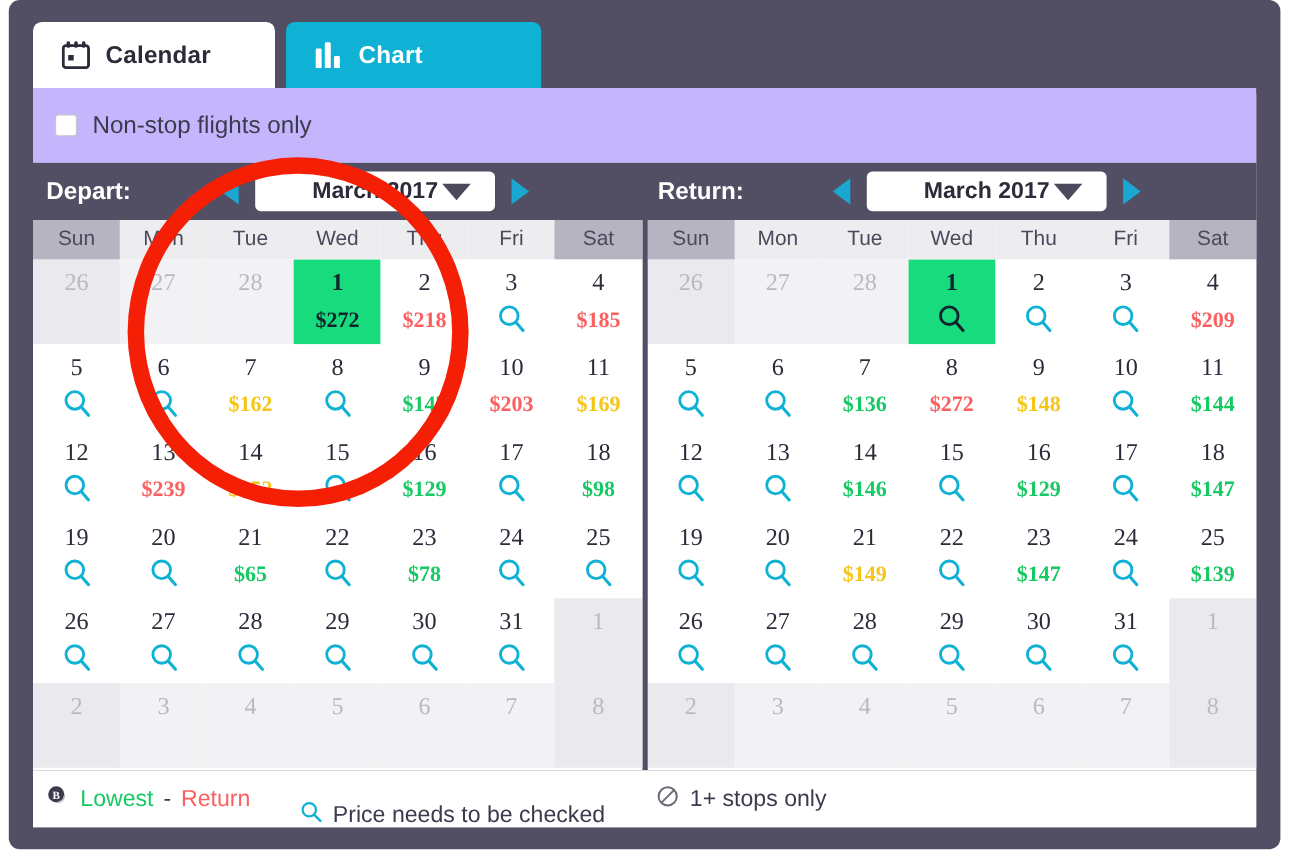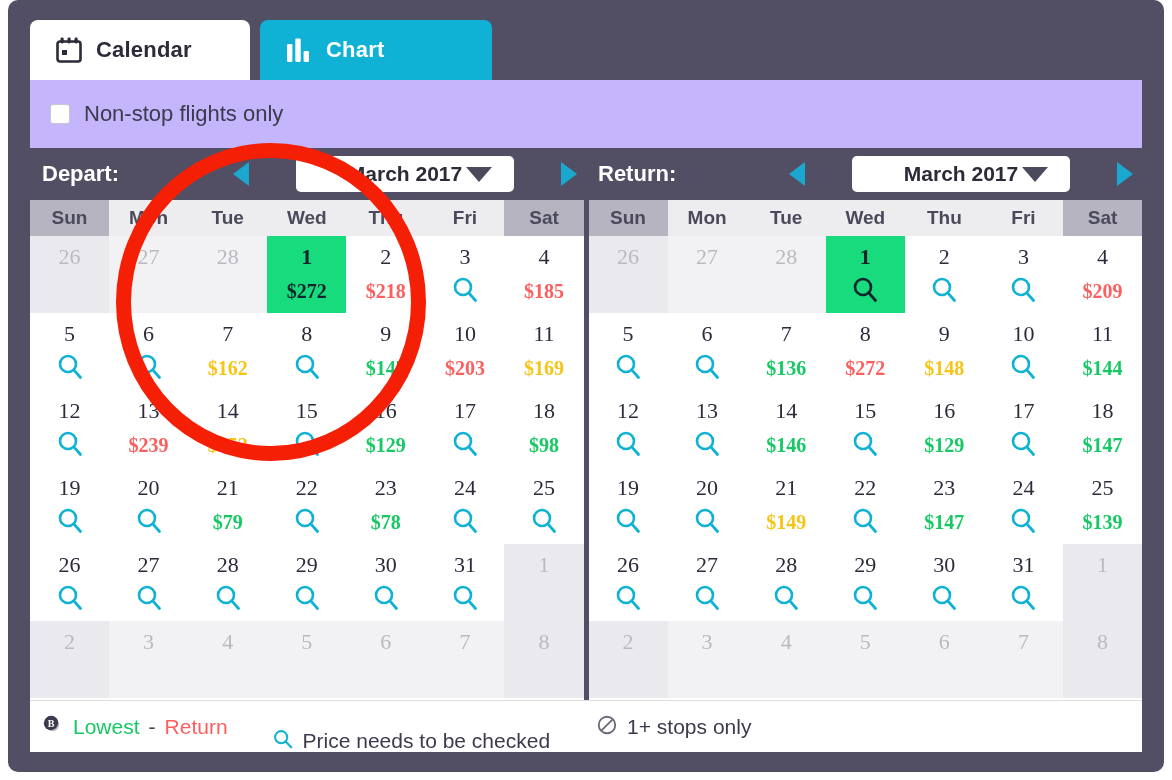--- a/index.html
+++ b/index.html
@@ -98,21 +98,20 @@
     left: 0; top: 68px;
     width: 100%; height: 52px;
     background: #524f65;
     display: flex;
   }
   .mhalf {
     width: 556px; height: 52px;
     display: flex; align-items: center;
     padding-left: 12px;
     gap: 0px;
-    justify-content: space-between;
   }
   .mlabel {
     color: #ffffff;
     font-size: 22px;
     font-weight: bold;
     width: 150px;
   }
   .arrow {
     width: 34px; height: 52px;
     display: flex; align-items: center; justify-content: center;
@@ -163,21 +162,21 @@
     width: 556px;
     height: 500px;
     background: #ffffff;
   }
   .cal.left { border-right: 5px solid #524f65; width: 561px; }
 
   .dowrow { display: flex; height: 36px; }
   .dow {
     flex: 1;
     display: flex; align-items: center; justify-content: center;
-    font-size: 19px; font-weight: bold;
+    font-size: 19px; font-weight: normal;
     color: #4a4a5c;
     background: #ededef;
   }
   .dow.we { background: #b6b4c1; }
 
   .week { display: flex; font-family: Liberation Serif, serif; }
   .cell {
     flex: 1;
     height: 77px;
     display: flex; flex-direction: column;
@@ -448,21 +447,21 @@
               </div>
               <div class="cell">
                 <span class="daynum">20</span>
                 <svg class="mag" viewBox="0 0 26 28">
                   <circle cx="11" cy="11" r="8" fill="none" stroke="#0fb2d4" stroke-width="2.6"></circle>
                   <line x1="16.8" y1="16.8" x2="23.5" y2="24.5" stroke="#0fb2d4" stroke-width="2.8" stroke-linecap="round"></line>
                 </svg>
               </div>
               <div class="cell">
                 <span class="daynum">21</span>
-                <span class="price p-low">$79</span>
+                <span class="price p-low">$65</span>
               </div>
               <div class="cell">
                 <span class="daynum">22</span>
                 <svg class="mag" viewBox="0 0 26 28">
                   <circle cx="11" cy="11" r="8" fill="none" stroke="#0fb2d4" stroke-width="2.6"></circle>
                   <line x1="16.8" y1="16.8" x2="23.5" y2="24.5" stroke="#0fb2d4" stroke-width="2.8" stroke-linecap="round"></line>
                 </svg>
               </div>
               <div class="cell">
                 <span class="daynum">23</span>

